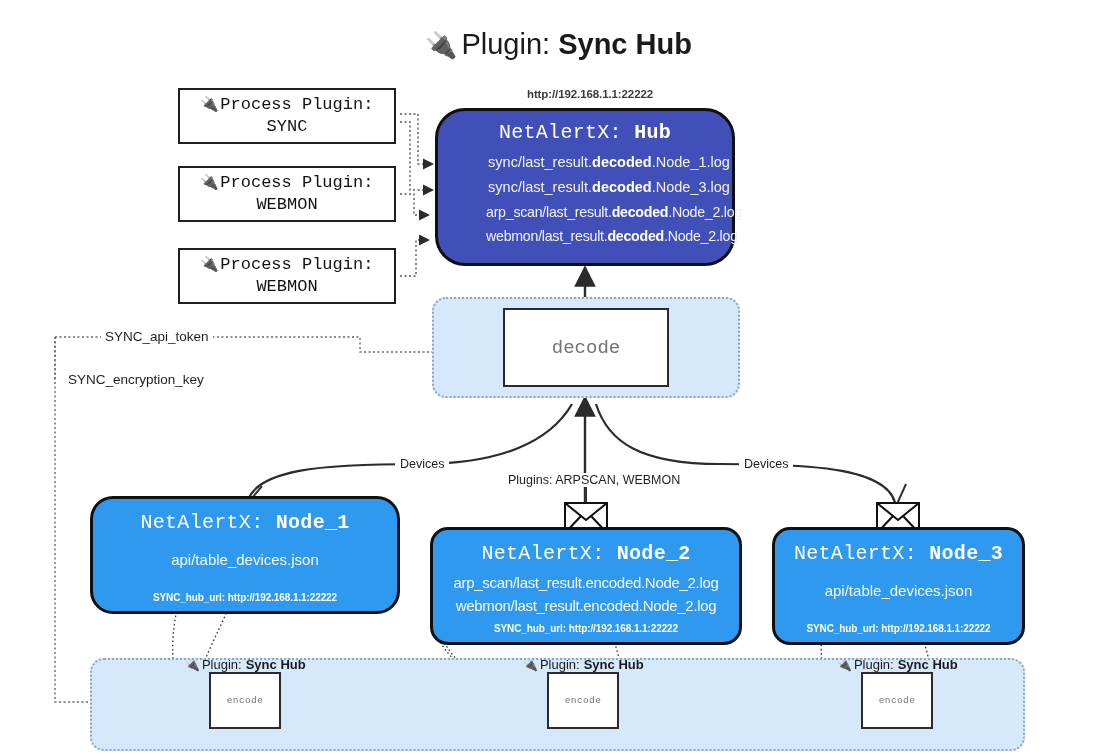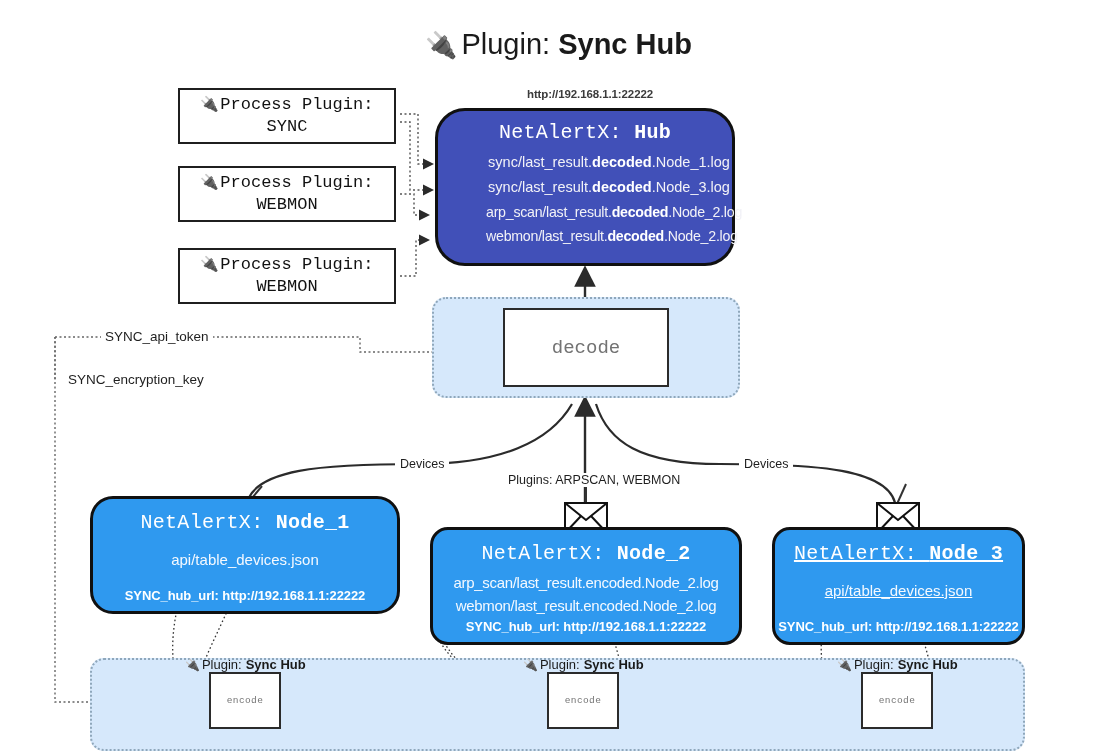--- a/index.html
+++ b/index.html
@@ -169,29 +169,29 @@
     font-size: 15px;
     color: #f4f9ff;
     white-space: nowrap;
     line-height: 1.55;
   }
   .node-line.tight { font-size: 15px; letter-spacing: -0.3px; }
   .node-url {
     position: absolute;
     bottom: 8px; left: 0; width: 100%;
     text-align: center;
-    font-size: 13px;
+    font-size: 10px;
     font-weight: bold;
     color: #ffffff;
     letter-spacing: -0.1px;
     white-space: nowrap;
   }
   #node1 { left: 90px;  top: 484px; width: 310px; height: 118px; border-radius: 23px; }
   #node2 { left: 430px; top: 515px; width: 312px; height: 118px; }
-  #node3 { left: 772px; top: 515px; width: 253px; height: 118px; text-decoration: underline; }
+  #node3 { left: 772px; top: 515px; width: 253px; height: 118px; }
   #node1 .node-lines { margin-top: 14px; }
   #node3 .node-lines { margin-top: 14px; }
   #node2 .node-lines { margin-top: 6px; }
 
   
   .env-icon { position: absolute; width: 44px; height: 32px; }
   #env1 { left: 225px; top: 490px; }
   #env2 { left: 564px; top: 490px; }
   #env3 { left: 876px; top: 490px; }
 

